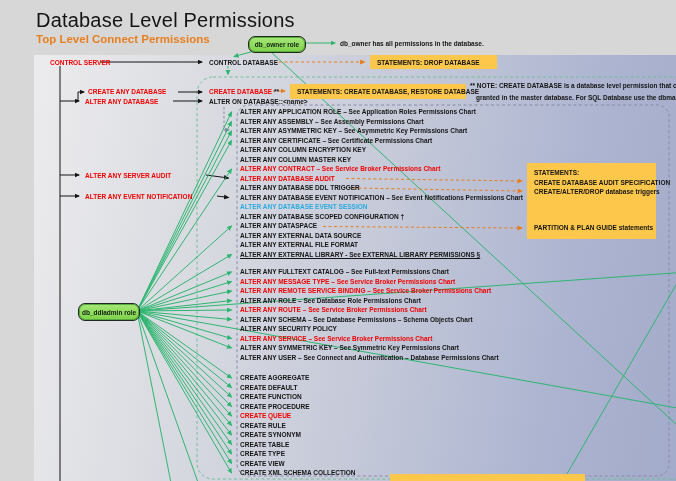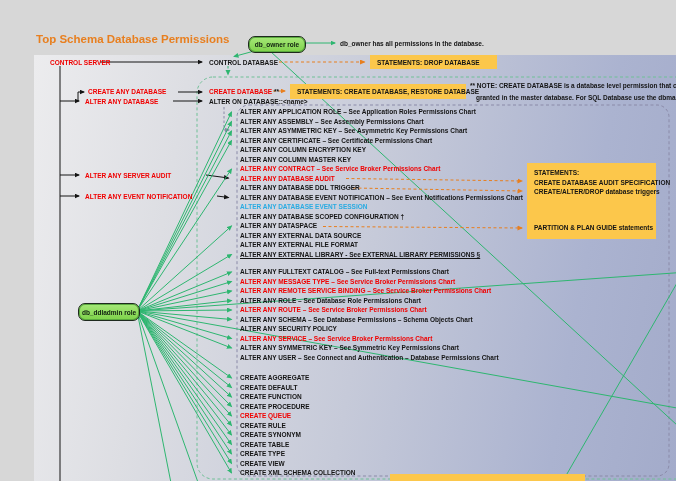--- a/index.html
+++ b/index.html
@@ -98,21 +98,22 @@
         <line x1="137" y1="311" x2="231.5" y2="416" stroke="#2eb670" stroke-width="1" marker-end="url(#m-grn)"></line>
         <line x1="137" y1="311" x2="231.5" y2="425.5" stroke="#2eb670" stroke-width="1" marker-end="url(#m-grn)"></line>
         <line x1="137" y1="311" x2="231.5" y2="435" stroke="#2eb670" stroke-width="1" marker-end="url(#m-grn)"></line>
         <line x1="137" y1="311" x2="231.5" y2="444.5" stroke="#2eb670" stroke-width="1" marker-end="url(#m-grn)"></line>
         <line x1="137" y1="311" x2="231.5" y2="454" stroke="#2eb670" stroke-width="1" marker-end="url(#m-grn)"></line>
         <line x1="137" y1="311" x2="231.5" y2="463.5" stroke="#2eb670" stroke-width="1" marker-end="url(#m-grn)"></line>
         <line x1="137" y1="311" x2="231.5" y2="473" stroke="#2eb670" stroke-width="1" marker-end="url(#m-grn)"></line>
       </g>
   </svg>
 
-  <div id="section-title" class="abs">Top Schema Database Permissions</div>
+  <div id="page-title" class="abs">Database Level Permissions</div>
+  <div id="section-title" class="abs">Top Level Connect Permissions</div>
 
   <div class="role-box" style="left:248px;top:36px;width:56px;height:15px;">db_owner role</div>
   <div class="lbl blk" style="left:340px;top:39.5px;">db_owner has all permissions in the database.</div>
 
   <div class="lbl red" style="left:50px;top:58.5px;">CONTROL SERVER</div>
   <div class="lbl red" style="left:88px;top:88px;">CREATE ANY DATABASE</div>
   <div class="lbl red" style="left:85px;top:97.5px;">ALTER ANY DATABASE</div>
   <div class="lbl red" style="left:85px;top:171.5px;">ALTER ANY SERVER AUDIT</div>
   <div class="lbl red" style="left:85px;top:192.5px;">ALTER ANY EVENT NOTIFICATION</div>
 

